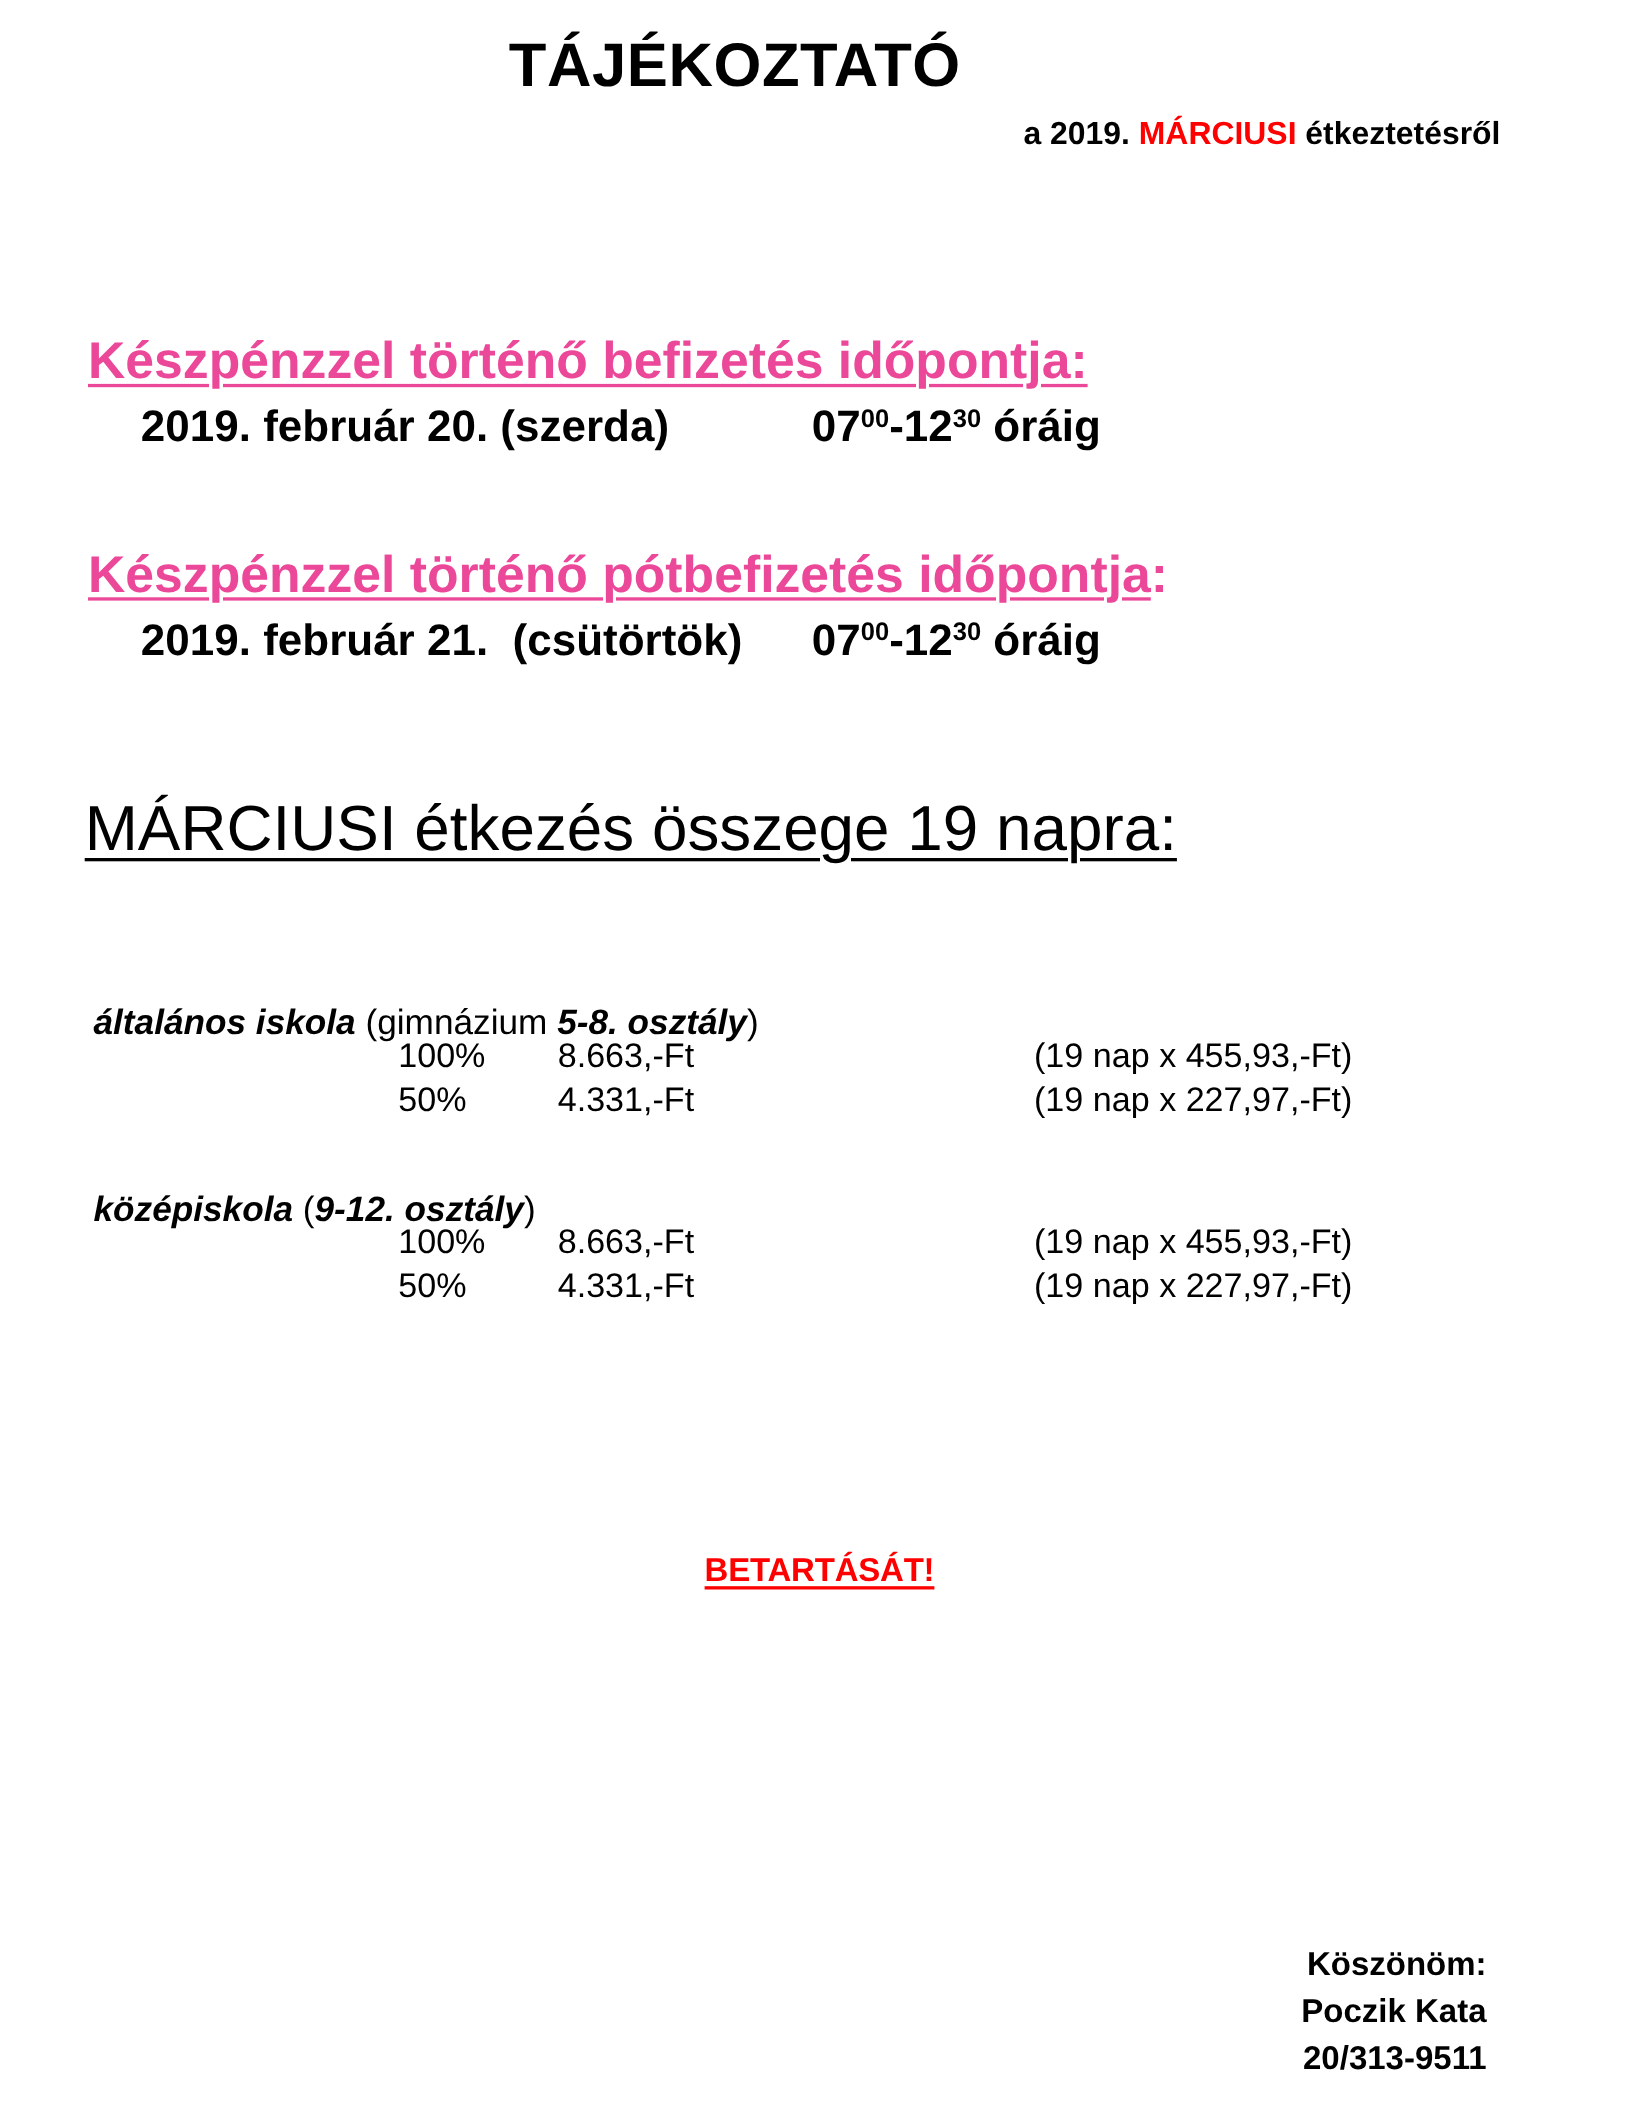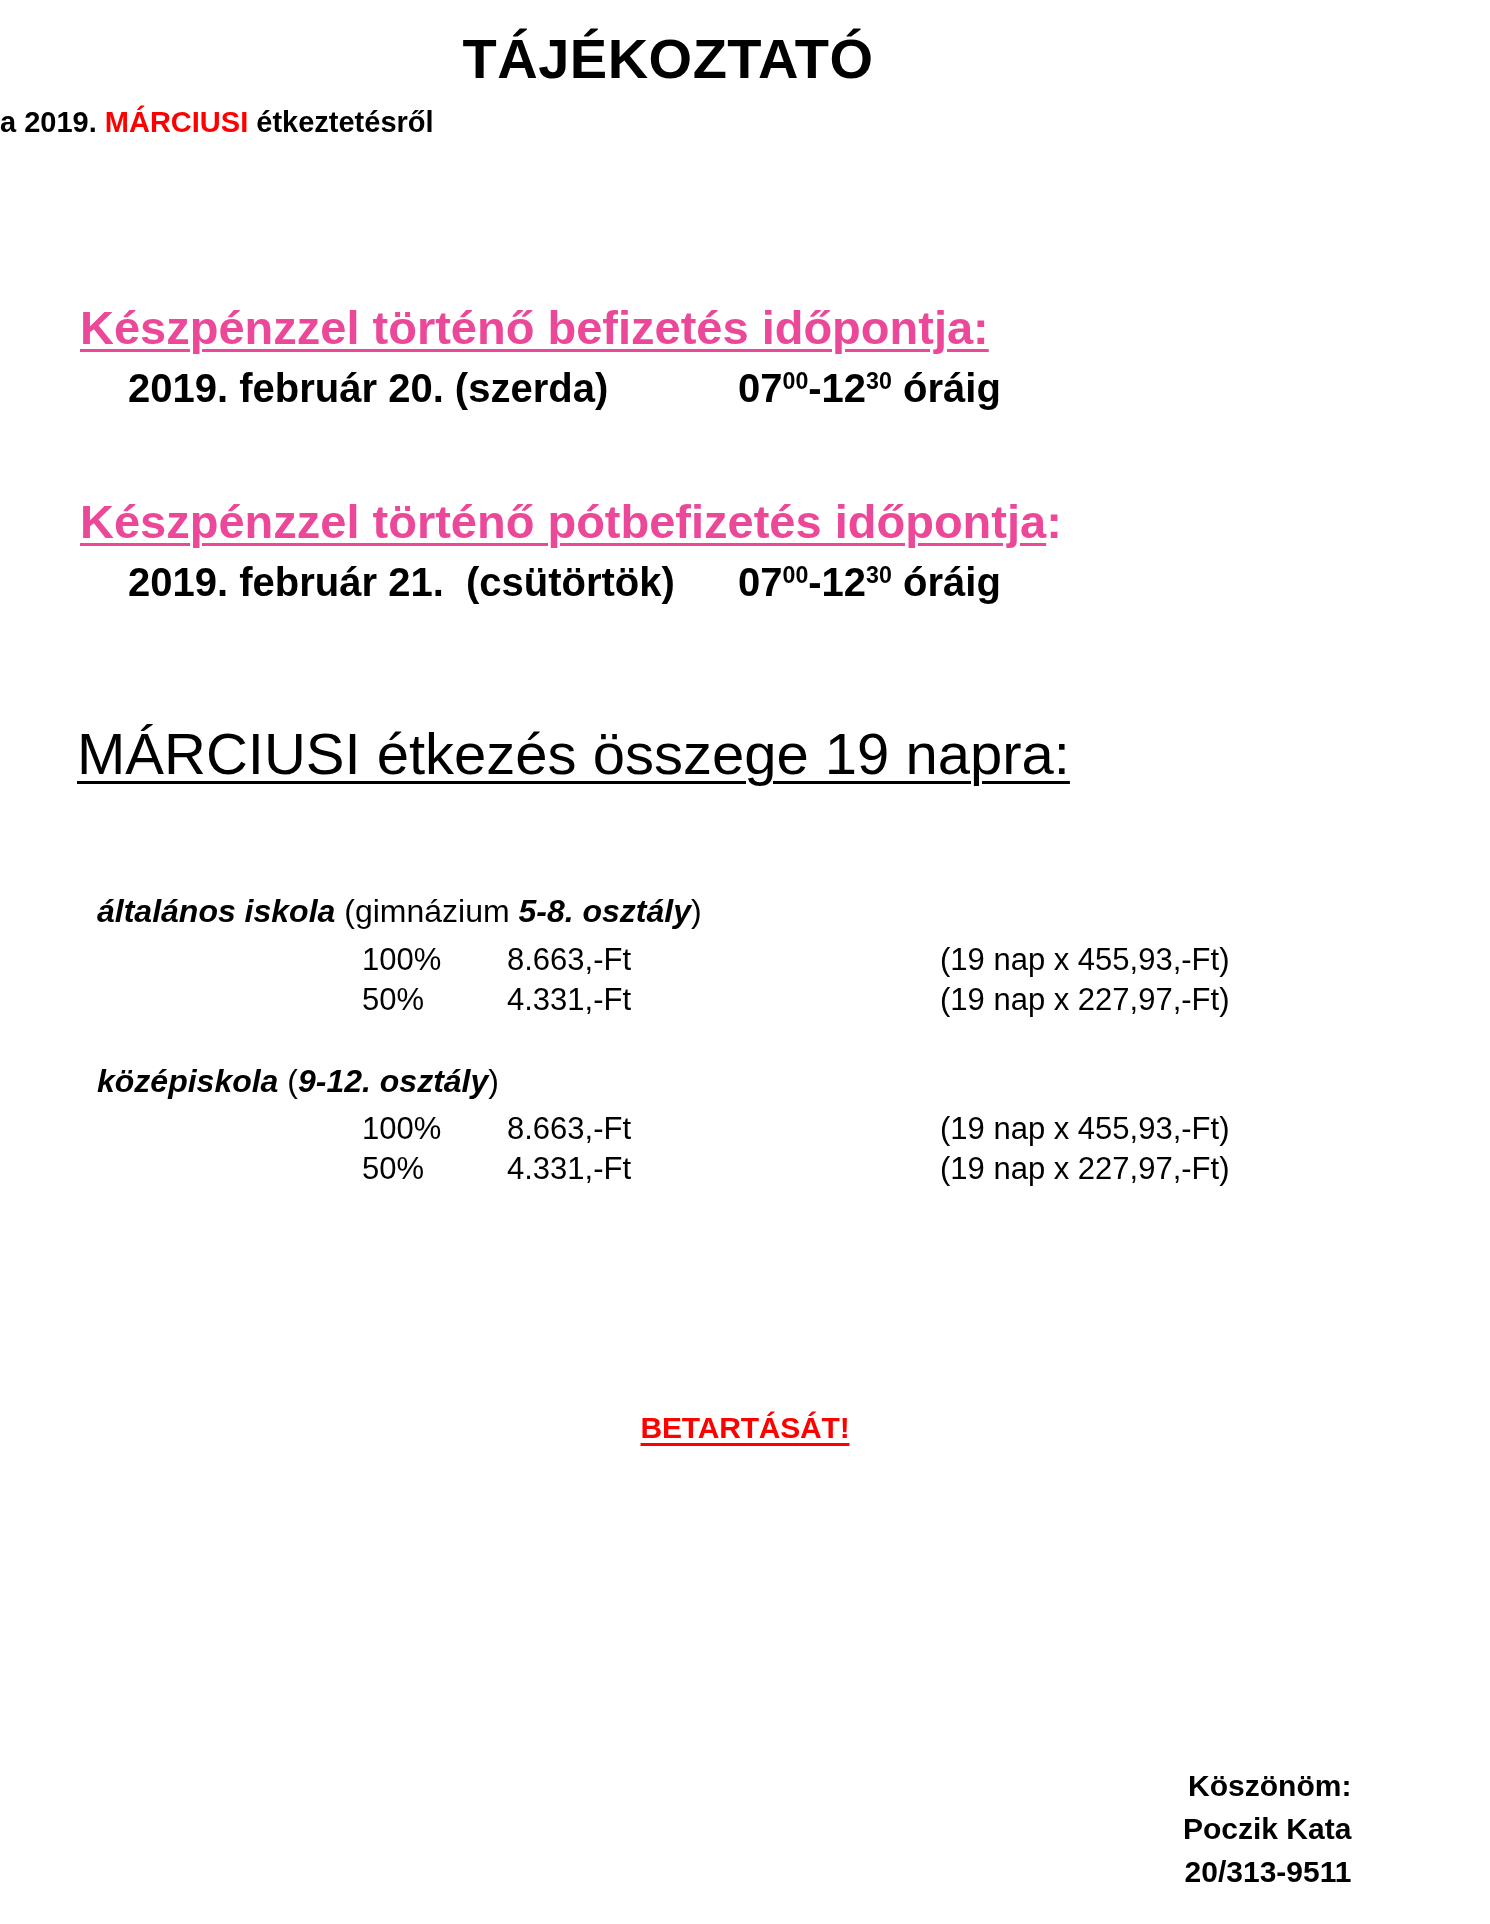--- a/index.html
+++ b/index.html
@@ -16,22 +16,22 @@
   .pre { white-space: pre-wrap; }
 
   #title {
     top: 26px; left: 0; width: 1336px;
     text-align: center;
     font-size: 56px; font-weight: bold; letter-spacing: 0.5px;
     margin: 0;
   }
   #subtitle {
     top: 106px; left: 0; width: 1336px;
-    text-align: left;
-    font-size: 29px; font-weight: bold;
+    text-align: right;
+    font-size: 29px; font-weight: bold; padding-left: 28px;
   }
 
   .section-heading {
     left: 80px;
     font-size: 47px; font-weight: bold;
     color: #ec4899;
     white-space: nowrap;
   }
   .section-heading .u {
     text-decoration: underline;
@@ -55,23 +55,24 @@
   #pricing-heading {
     top: 720px; left: 77px;
     font-size: 58px; font-weight: 400;
     text-decoration: underline;
     text-decoration-thickness: 3px;
     text-underline-offset: 7px;
     white-space: nowrap;
   }
 
   .school-line {
-    left: 97px;
+    left: 85px;
     font-size: 32px;
     white-space: pre-wrap;
+    margin-top: 18px;
   }
   .school-line .bi { font-weight: bold; font-style: italic; }
   #school-1 { top: 893px; }
   #school-2 { top: 1063px; }
 
   .price-row { left: 0; right: 0; height: 40px; font-size: 31px; }
   .price-row .pct { position: absolute; left: 362px; }
   .price-row .amt { position: absolute; left: 507px; }
   .price-row .note { position: absolute; left: 940px; }
   #row-1a { top: 942px; }

